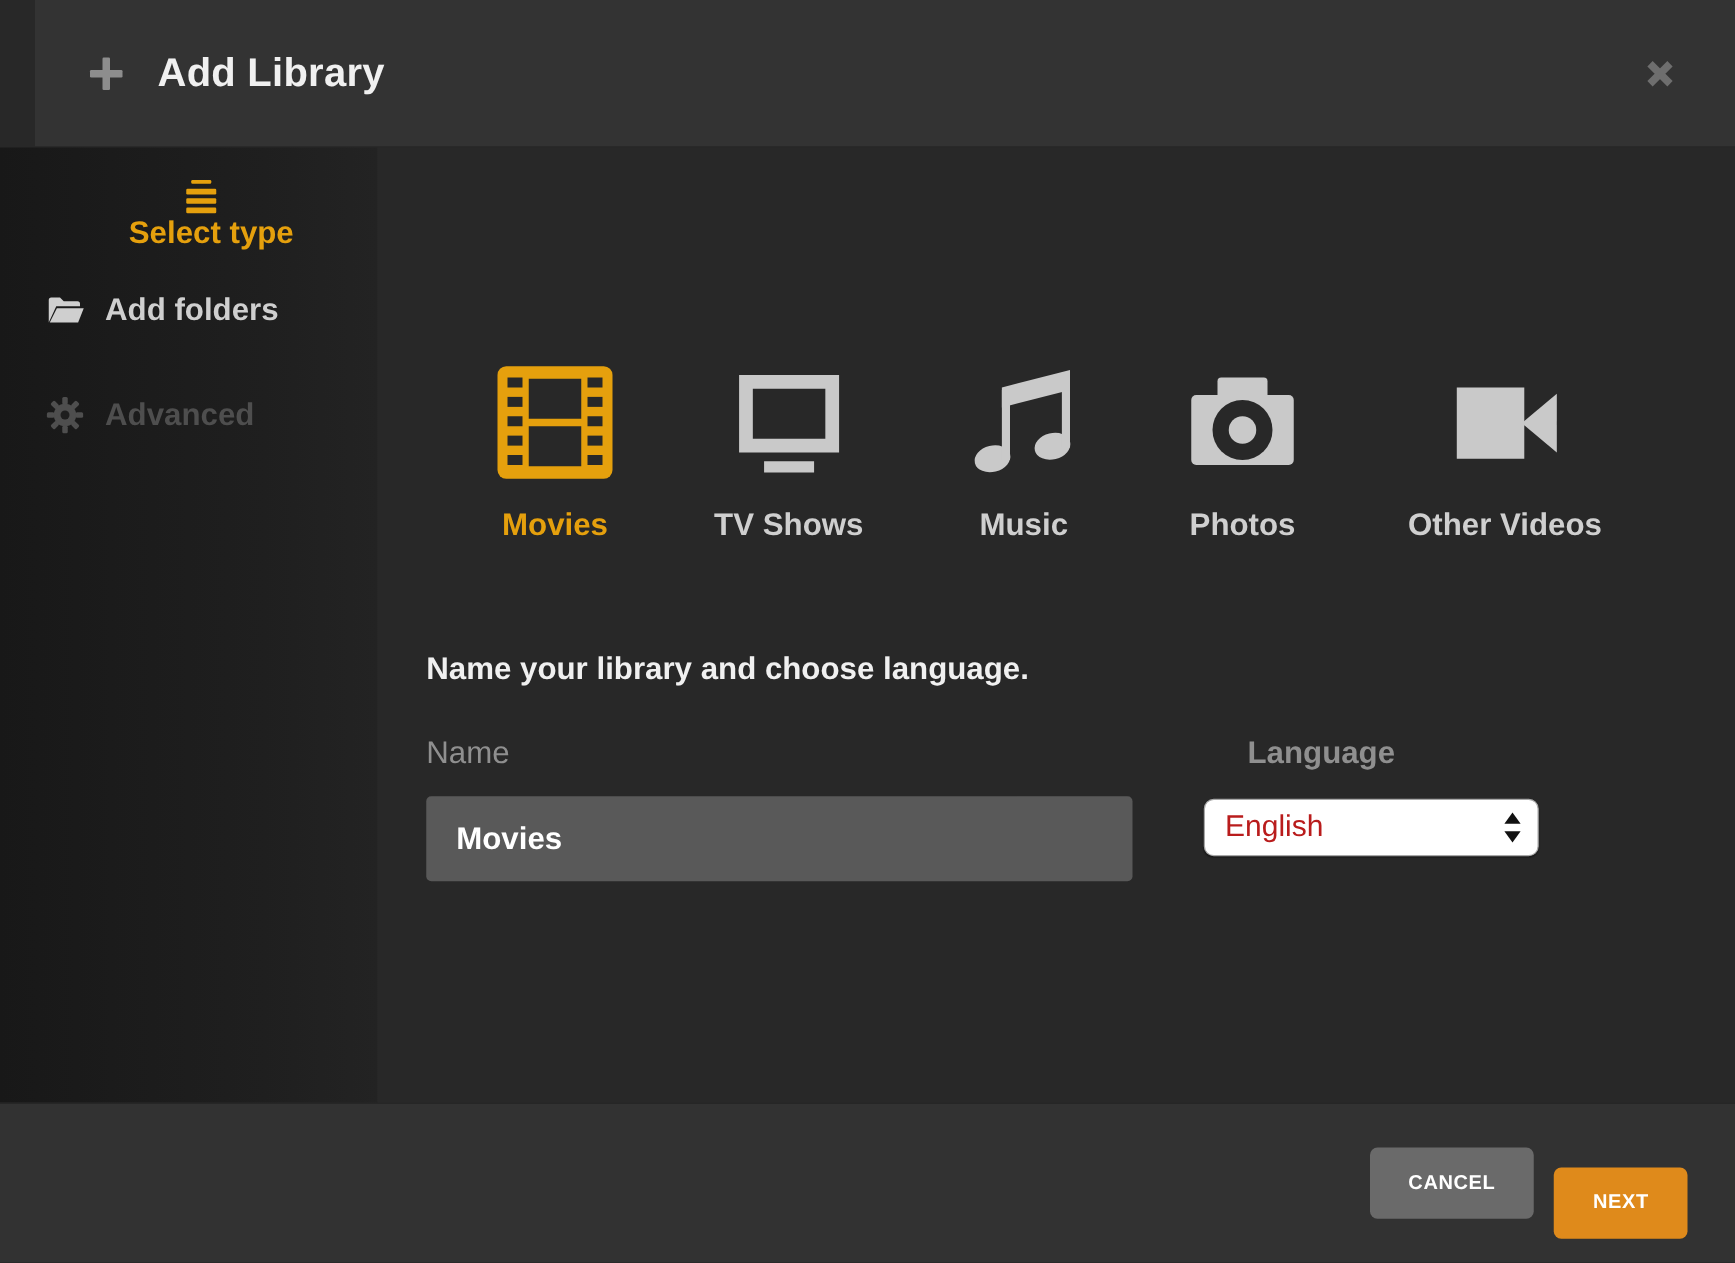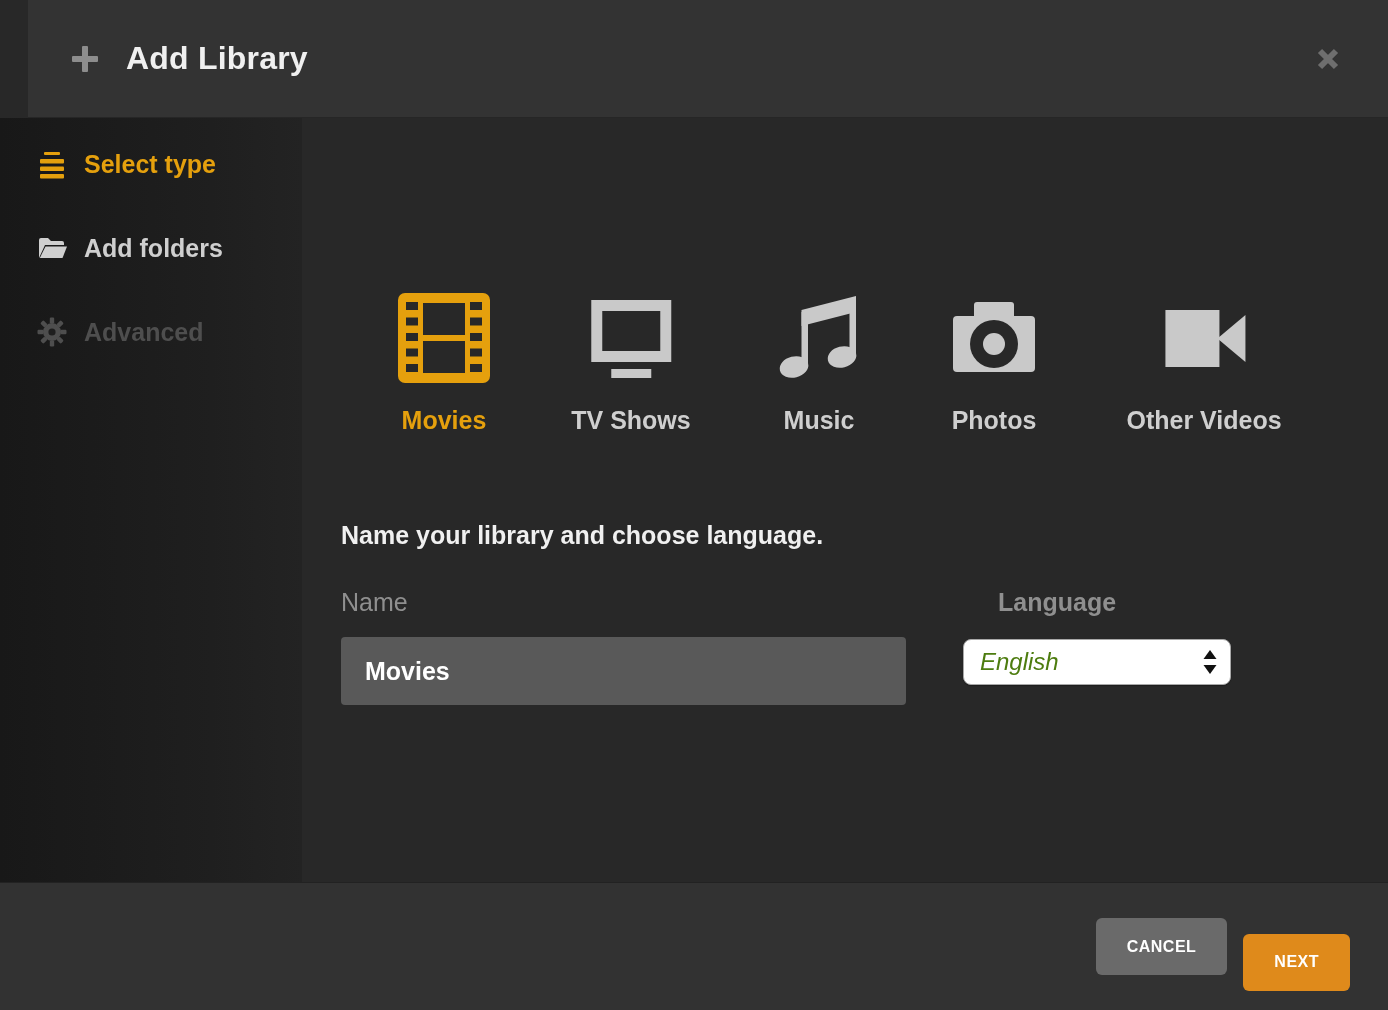--- a/index.html
+++ b/index.html
@@ -40,21 +40,21 @@
     background: linear-gradient(90deg, #181818 0%, #1f1f1f 70%, #232323 100%);
     padding: 22px 0 0 36px;
   }
   .side-item {
     display: flex; align-items: center;
     height: 48px; margin-bottom: 36px;
     font-size: 25px; font-weight: 600;
     cursor: pointer;
   }
   .side-item .s-icon { width: 32px; height: 32px; margin-right: 16px; flex: 0 0 auto; }
-  .side-item.active { color: #e5a00d; }
+  .side-item.active { color: #e5a00d; flex-direction: column; }
   .side-item.normal { color: #cfcfcf; text-align: right; }
   .side-item.disabled { color: #4e4e4e; cursor: default; }
 
   .content {
     flex: 1 1 auto; position: relative;
     background: #282828;
   }
   .section-title {
     position: absolute; left: 39px;
     color: #f0f0f0; font-size: 25px; font-weight: 600;
@@ -96,21 +96,21 @@
   .language-select {
     position: absolute; left: 661px; top: 521px;
     width: 268px; height: 46px;
     background: #ffffff; border: 1px solid #a8a8a8; border-radius: 8px;
     display: flex; align-items: center;
     padding: 0 12px 0 16px;
     cursor: pointer;
     box-shadow: 0 1px 1px rgba(0,0,0,0.3);
   }
   .language-select .sel-value {
-    color: #4d7c0f; font-size: 24px; flex: 1 1 auto; font-style: italic;
+    color: #b91c1c; font-size: 24px; flex: 1 1 auto;
   }
   .language-select .stepper { width: 16px; height: 26px; flex: 0 0 auto; }
 
   
   .footer {
     height: 128px; flex: 0 0 128px;
     background: #323232;
     border-top: 1px solid rgba(0,0,0,0.3);
     display: flex; align-items: center; justify-content: flex-end;
     gap: 16px; padding-right: 38px;

